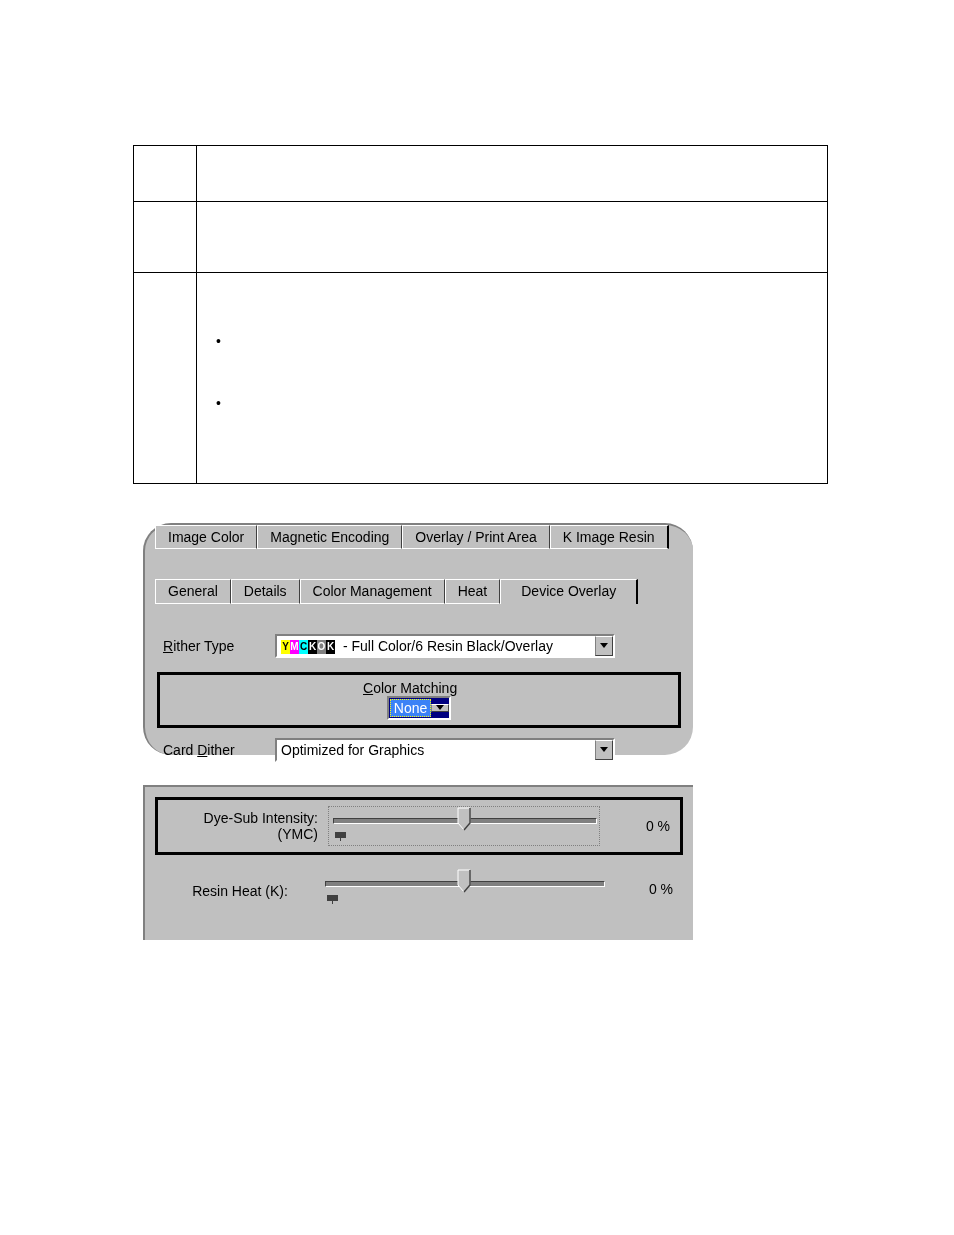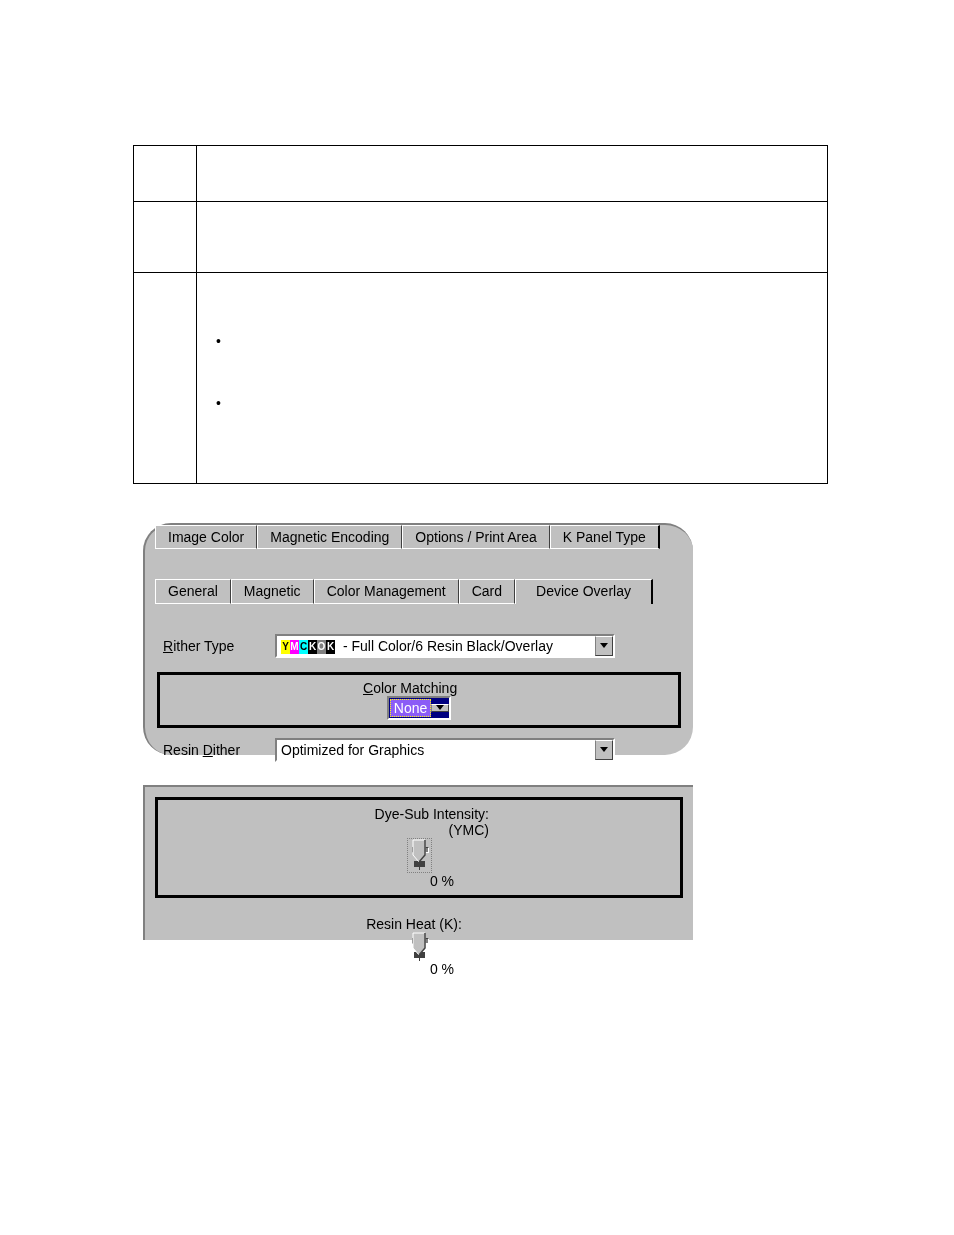--- a/index.html
+++ b/index.html
@@ -135,21 +135,21 @@
     margin: 0 -6px 10px -6px;
     display: flex;
     align-items: center;
     flex-direction: column;
   }
   .combo-blue {
     background: #000080;
   }
   .combo-blue .combo-text {
     color: #fff;
-    background: #8b5cf6;
+    background: #3b82f6;
     border: 1px dotted #ffff00;
     margin: 1px 0 1px 1px;
     padding: 0 3px;
     height: 16px;
     line-height: 16px;
   }
 
   
   .panel2 {
     position: absolute;
@@ -162,21 +162,20 @@
     border-top: 2px solid #808080;
     border-left: 2px solid #808080;
     font-family: "MS Sans Serif", Tahoma, Arial, sans-serif;
     font-size: 14px;
     padding: 10px;
   }
   .slider-row {
     display: flex;
     align-items: center;
     padding: 6px 10px;
-    flex-direction: column;
   }
   .slider-row.boxed {
     border: 3px solid #000;
     margin-bottom: 8px;
   }
   .slider-label {
     width: 150px;
     text-align: right;
     padding-right: 10px;
     line-height: 16px;
@@ -251,29 +250,29 @@
   </tbody>
     </table>
   <div class="bullet" style="left:216px; top:333px;">•</div>
   <div class="bullet" style="left:216px; top:395px;">•</div>
 
   <div class="panel1">
 
     <div class="tabs-row">
       <div class="tab back"><span>Image Color</span></div>
       <div class="tab back"><span>Magnetic Encoding</span></div>
-      <div class="tab back"><span>Options / Print Area</span></div>
-      <div class="tab back tab-last-right"><span>K Panel Type</span></div>
+      <div class="tab back"><span>Overlay / Print Area</span></div>
+      <div class="tab back tab-last-right"><span>K Image Resin</span></div>
     </div>
 
     <div class="tabs-row tabrow2">
       <div class="tab back"><span>General</span></div>
-      <div class="tab back"><span>Magnetic</span></div>
+      <div class="tab back"><span>Details</span></div>
       <div class="tab back"><span>Color Management</span></div>
-      <div class="tab back"><span>Card</span></div>
+      <div class="tab back"><span>Heat</span></div>
       <div class="tab active tab-last-right" style="padding-left:20px; padding-right:20px;"><span>Device Overlay</span></div>
     </div>
 
     <div class="form-area">
 
       <div class="form-row">
         <div class="form-label"><span class="u">R</span><span>ither Type</span></div>
         <div class="combo">
           <div class="combo-text">
             <span class="ribbon-icon">
@@ -299,21 +298,21 @@
           <div class="combo-text">None</div>
           <div class="arrow">
             <svg width="8" height="6" viewBox="0 0 8 6">
                 <polygon points="0,0 8,0 4,5" fill="#000"></polygon>
               </svg>
           </div>
         </div>
       </div>
 
       <div class="form-row">
-        <div class="form-label"><span>Resin </span><span class="u">D</span><span>ither</span></div>
+        <div class="form-label"><span>Card </span><span class="u">D</span><span>ither</span></div>
         <div class="combo">
           <div class="combo-text">Optimized for Graphics</div>
           <div class="arrow">
             <svg width="8" height="6" viewBox="0 0 8 6">
                 <polygon points="0,0 8,0 4,5" fill="#000"></polygon>
               </svg>
           </div>
         </div>
       </div>
     </div>

